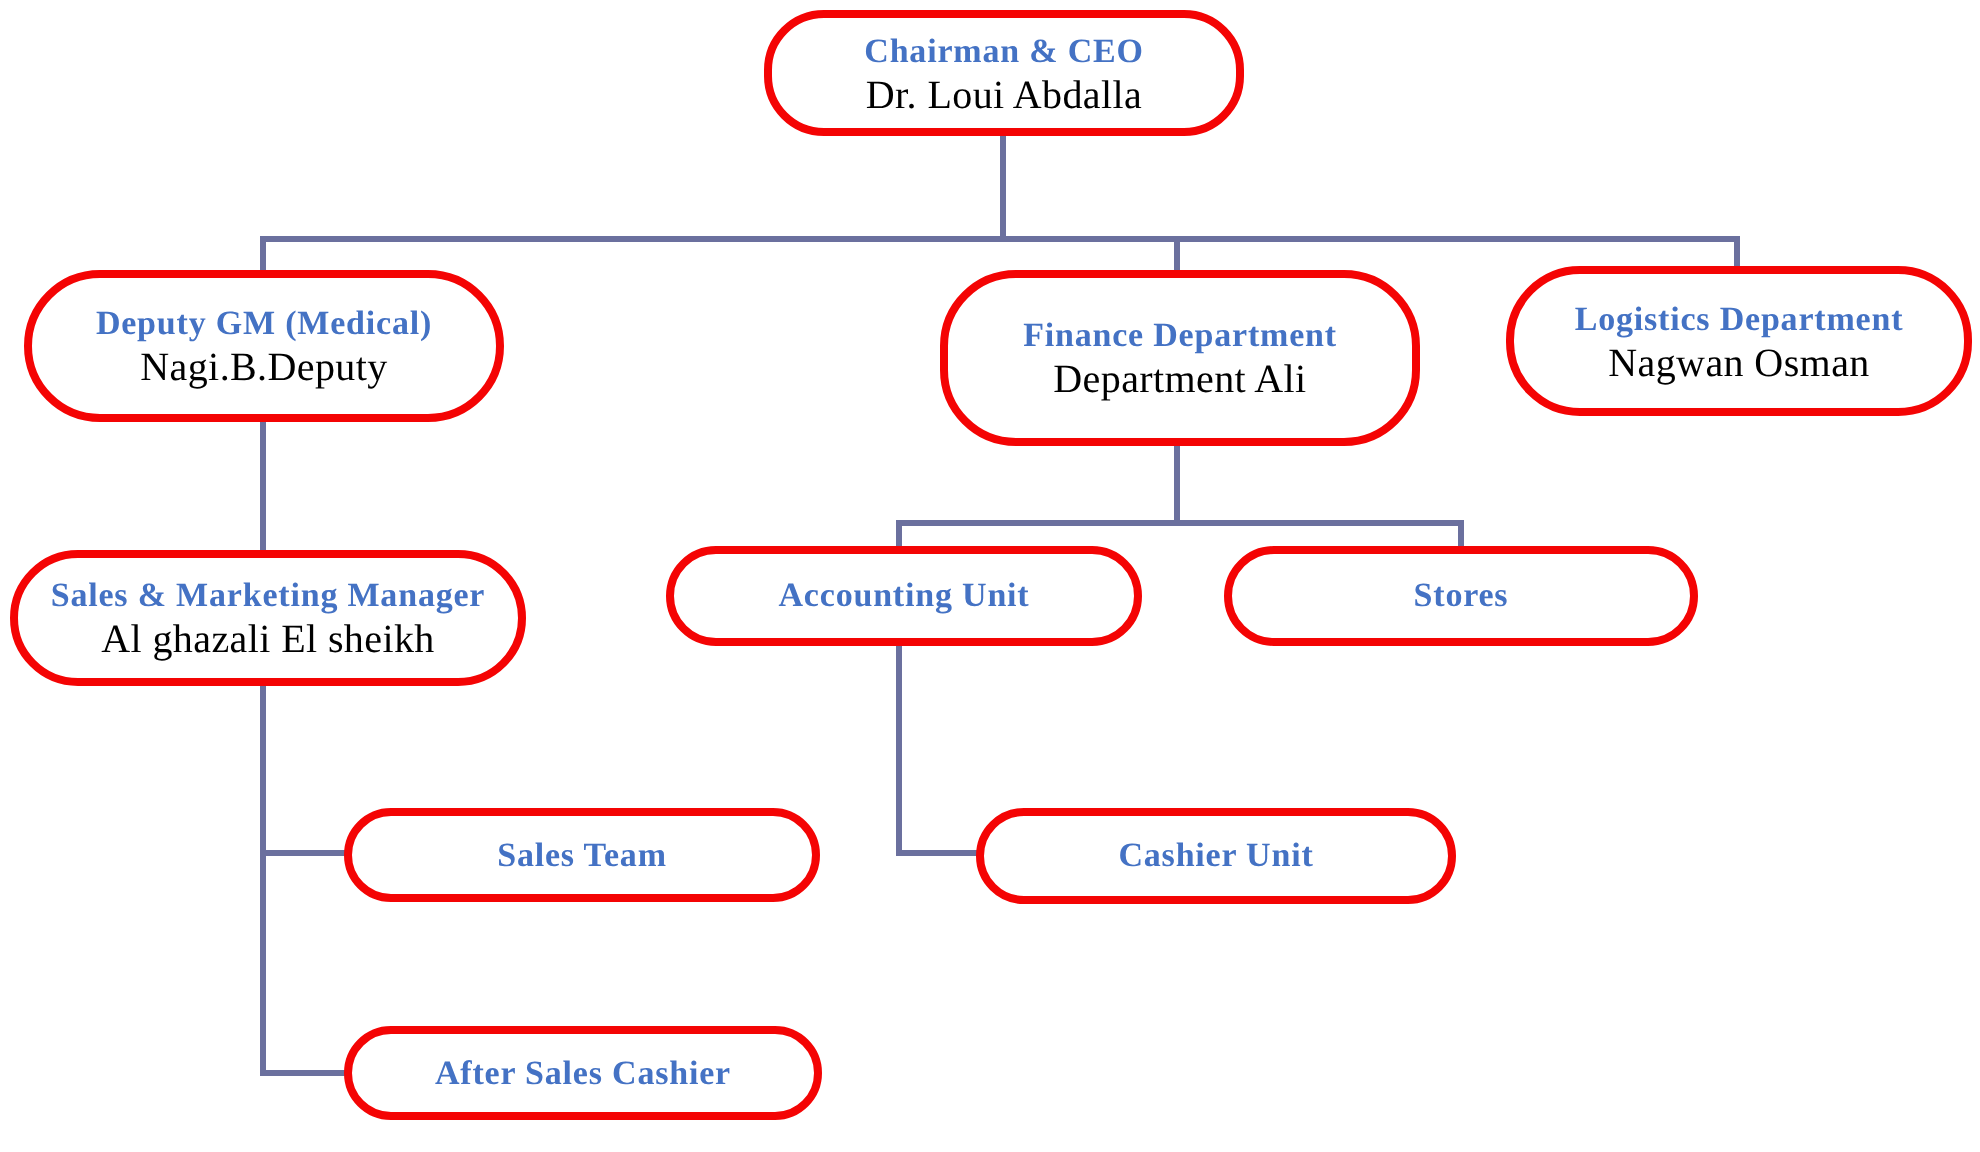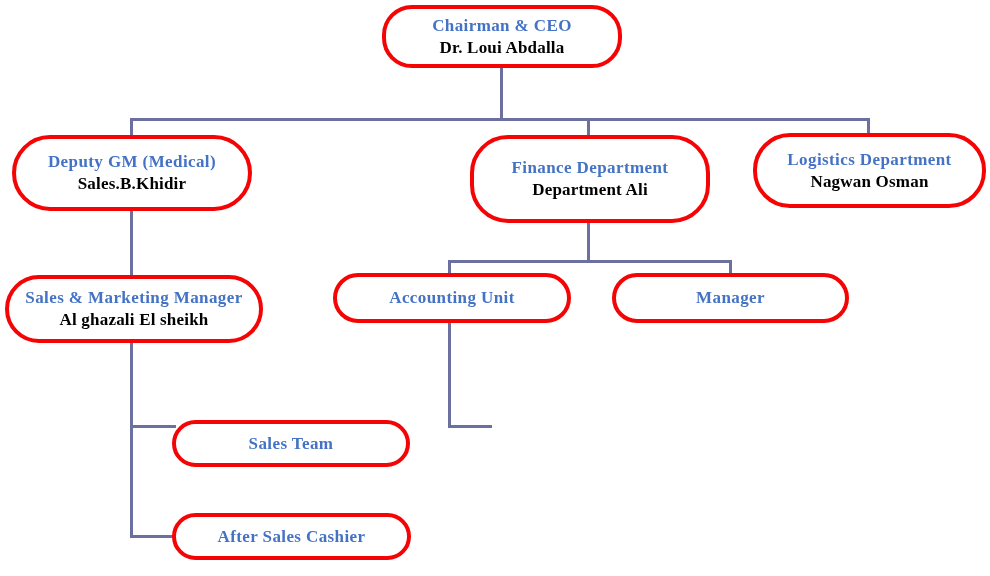--- a/index.html
+++ b/index.html
@@ -30,22 +30,22 @@
   }
   .node .title{
     color:var(--title-text);
     font-weight:bold;
     font-size:17px;
     letter-spacing:0.4px;
     white-space:nowrap;
   }
   .node .person{
     color:var(--name-text);
-    font-weight:bold;
-    font-size:17px;
+    font-weight:normal;
+    font-size:20px;
     letter-spacing:0.2px;
     white-space:nowrap;
   }
 </style>
 </head>
 <body>
 
 <div class="canvas">
 
   <div class="line" style="left:500px;top:66px;width:3px;height:55px"></div>
@@ -64,21 +64,21 @@
   <div class="line" style="left:448px;top:320px;width:3px;height:108px"></div>
   <div class="line" style="left:448px;top:425px;width:44px;height:3px"></div>
 
   <div class="node" style="left:382px;top:5px;width:240px;height:63px;border-radius:30px">
     <div class="title">Chairman &amp; CEO</div>
     <div class="person">Dr. Loui Abdalla</div>
   </div>
 
   <div class="node" style="left:12px;top:135px;width:240px;height:76px;border-radius:38px">
     <div class="title">Deputy GM (Medical)</div>
-    <div class="person">Sales.B.Khidir</div>
+    <div class="person">Nagi.B.Deputy</div>
   </div>
 
   <div class="node" style="left:470px;top:135px;width:240px;height:88px;border-radius:38px">
     <div class="title">Finance Department</div>
     <div class="person">Department Ali</div>
   </div>
 
   <div class="node" style="left:753px;top:133px;width:233px;height:75px;border-radius:37px">
     <div class="title">Logistics Department</div>
     <div class="person">Nagwan Osman</div>
@@ -87,25 +87,28 @@
   <div class="node" style="left:333px;top:273px;width:238px;height:50px;border-radius:25px">
     <div class="title">Accounting Unit</div>
   </div>
 
   <div class="node" style="left:5px;top:275px;width:258px;height:68px;border-radius:34px">
     <div class="title">Sales &amp; Marketing Manager</div>
     <div class="person">Al ghazali El sheikh</div>
   </div>
 
   <div class="node" style="left:612px;top:273px;width:237px;height:50px;border-radius:25px">
-    <div class="title">Manager</div>
+    <div class="title">Stores</div>
   </div>
 
-  <div class="node" style="left:172px;top:420px;width:238px;height:47px;border-radius:24px">
+  <div class="node" style="left:172px;top:404px;width:238px;height:47px;border-radius:24px">
     <div class="title">Sales Team</div>
   </div>
 
+  <div class="node" style="left:488px;top:404px;width:240px;height:48px;border-radius:24px">
+    <div class="title">Cashier Unit</div>
+  </div>
 
   <div class="node" style="left:172px;top:513px;width:239px;height:47px;border-radius:24px">
     <div class="title">After Sales Cashier</div>
   </div>
 
 </div>
 
 </body></html>

